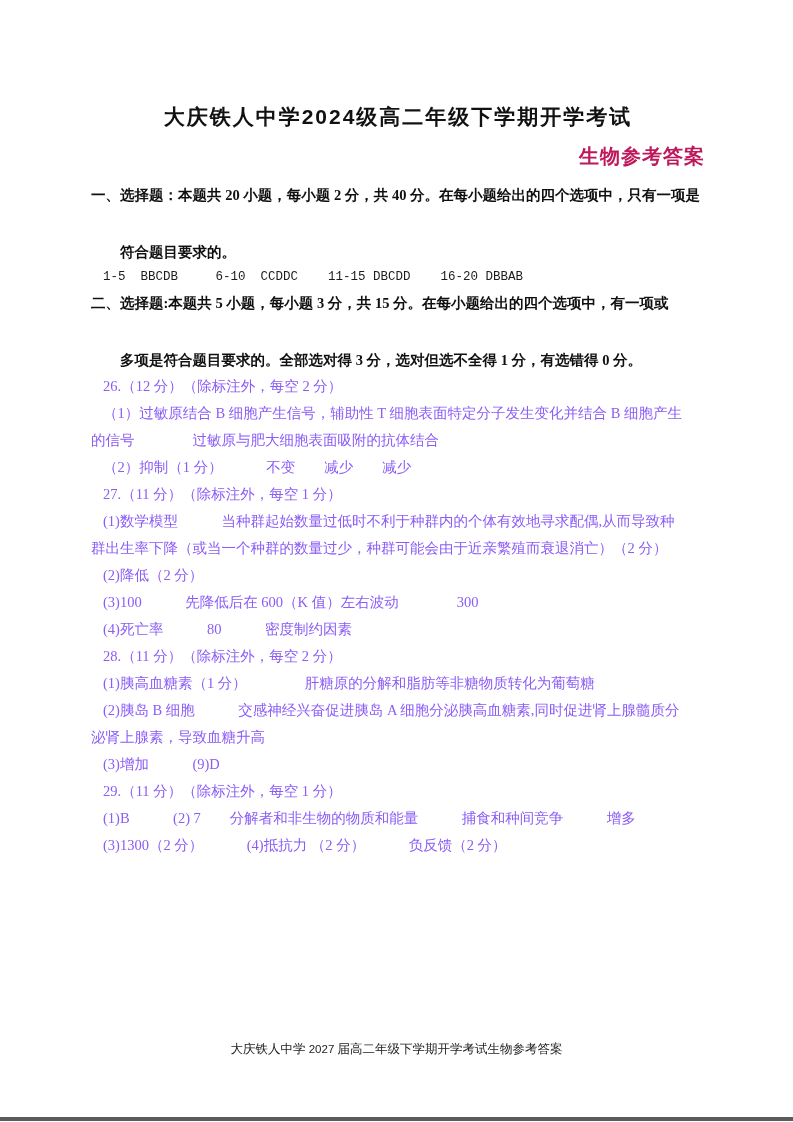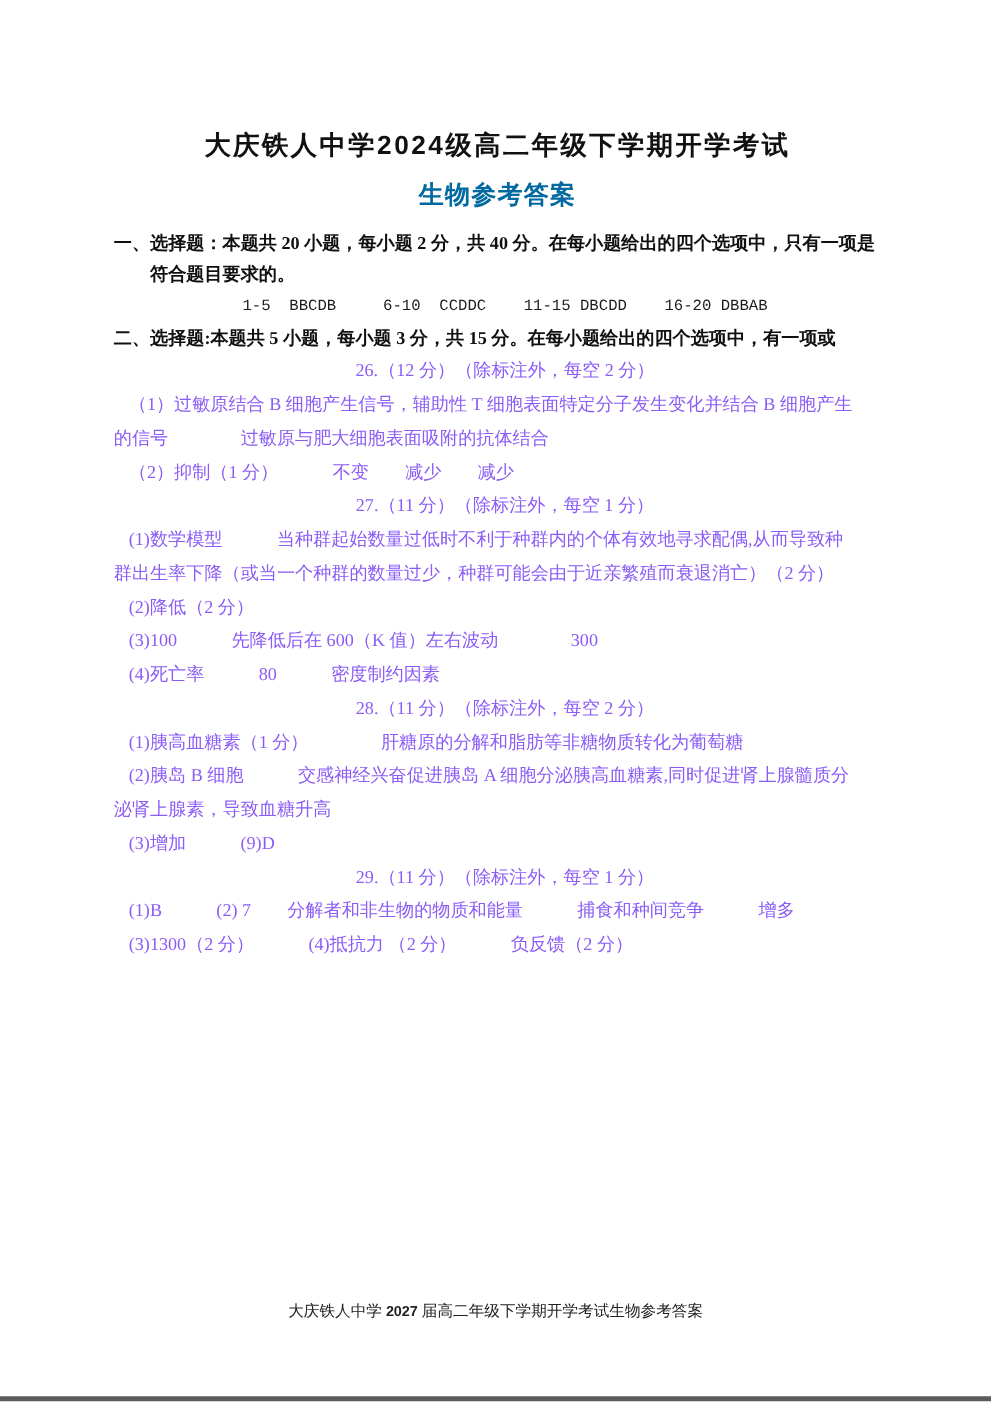--- a/index.html
+++ b/index.html
@@ -25,27 +25,27 @@
     text-align: center;
     font-family: "Liberation Sans", "DejaVu Sans", sans-serif;
     font-weight: bold;
     font-size: 21px;
     line-height: 26px;
     letter-spacing: 2px;
     color: #111111;
   }
   .subtitle {
     margin: 13px 0 0 0;
-    text-align: center;
+    text-align: right;
     font-family: "Liberation Sans", "DejaVu Sans", sans-serif;
     font-weight: bold;
     font-size: 20px;
     line-height: 26px;
     letter-spacing: 1px;
-    color: #0369a1;
+    color: #be185d;
   }
   .lines {
     margin-top: 14px;
     font-size: 14.5px;
   }
   .line {
     white-space: pre-wrap;
   }
   .line.heading {
     font-weight: bold;
@@ -57,35 +57,35 @@
     font-size: 12.5px;
     line-height: 25.2px;
     color: #1c1c1c;
   }
   .line.body {
     line-height: 27px;
     color: #8b5cf6;
   }
   .ind0 { margin-left: 0; }
   .ind1 { margin-left: 12px; }
-  .ind2 { margin-left: 12px; text-align: center; }
-  .ind3 { margin-left: 29px; }
+  .ind2 { margin-left: 12px; }
+  .ind3 { margin-left: 29px; margin-top: 32px; }
   .footer {
     position: absolute;
     left: 0;
     right: 0;
     top: 1040px;
     text-align: center;
     font-size: 12.5px;
     line-height: 18px;
     color: #222222;
   }
   .footer-year {
     font-family: "Liberation Sans", "DejaVu Sans", sans-serif;
-    font-weight: bold;
+    font-weight: normal;
     font-size: 11.5px;
   }
   .page-edge {
     position: absolute;
     left: 0;
     right: 0;
     bottom: 1px;
     height: 4px;
     background: #595b5d;
   }
@@ -95,20 +95,21 @@
 
 <div class="page">
   <div class="content">
     <h1 class="title">大庆铁人中学2024级高二年级下学期开学考试</h1>
     <h2 class="subtitle">生物参考答案</h2>
     <div class="lines" id="lines">
         <div class="line heading ind0">一、选择题：本题共 20 小题，每小题 2 分，共 40 分。在每小题给出的四个选项中，只有一项是</div>
         <div class="line heading ind3">符合题目要求的。</div>
         <div class="line answers ind2">1-5  BBCDB     6-10  CCDDC    11-15 DBCDD    16-20 DBBAB</div>
         <div class="line heading ind0">二、选择题:本题共 5 小题，每小题 3 分，共 15 分。在每小题给出的四个选项中，有一项或</div>
+        <div class="line heading ind3">多项是符合题目要求的。全部选对得 3 分，选对但选不全得 1 分，有选错得 0 分。</div>
         <div class="line body ind2">26.（12 分）（除标注外，每空 2 分）</div>
         <div class="line body ind1">（1）过敏原结合 B 细胞产生信号，辅助性 T 细胞表面特定分子发生变化并结合 B 细胞产生</div>
         <div class="line body ind0">的信号　　　　过敏原与肥大细胞表面吸附的抗体结合</div>
         <div class="line body ind1">（2）抑制（1 分）　　　不变　　减少　　减少</div>
         <div class="line body ind2">27.（11 分）（除标注外，每空 1 分）</div>
         <div class="line body ind1">(1)数学模型　　　当种群起始数量过低时不利于种群内的个体有效地寻求配偶,从而导致种</div>
         <div class="line body ind0">群出生率下降（或当一个种群的数量过少，种群可能会由于近亲繁殖而衰退消亡）（2 分）</div>
         <div class="line body ind1">(2)降低（2 分）</div>
         <div class="line body ind1">(3)100　　　先降低后在 600（K 值）左右波动　　　　300</div>
         <div class="line body ind1">(4)死亡率　　　80　　　密度制约因素</div>

